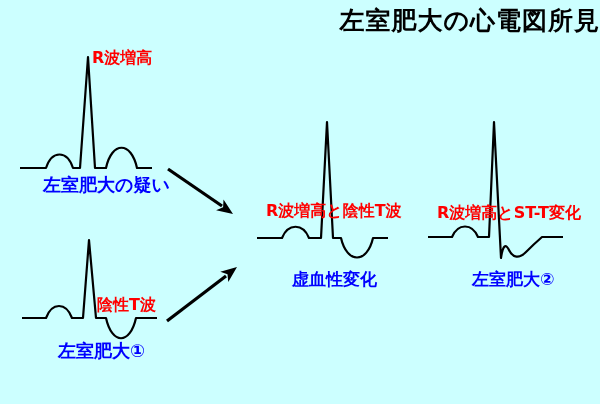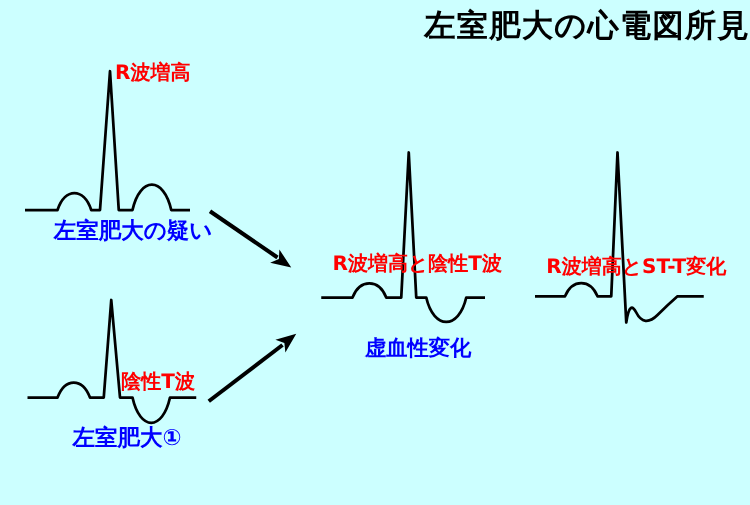--- a/index.html
+++ b/index.html
@@ -62,14 +62,15 @@
   </svg>
 
   <div class="label annotation" style="left:97px;top:296px;">陰性T波</div>
   <div class="label annotation" style="left:92px;top:49px;">R波増高</div>
   <div class="label annotation" style="left:266px;top:202px;">R波増高と陰性T波</div>
   <div class="label annotation" style="left:437px;top:204px;">R波増高とST-T変化</div>
 
   <div class="label caption" style="left:43px;top:175px;">左室肥大の疑い</div>
   <div class="label caption" style="left:58px;top:341px;">左室肥大①</div>
   <div class="label caption small" style="left:292px;top:270px;">虚血性変化</div>
+  <div class="label caption small" style="left:472px;top:270px;">左室肥大②</div>
 
 </div>
 
 </body></html>

